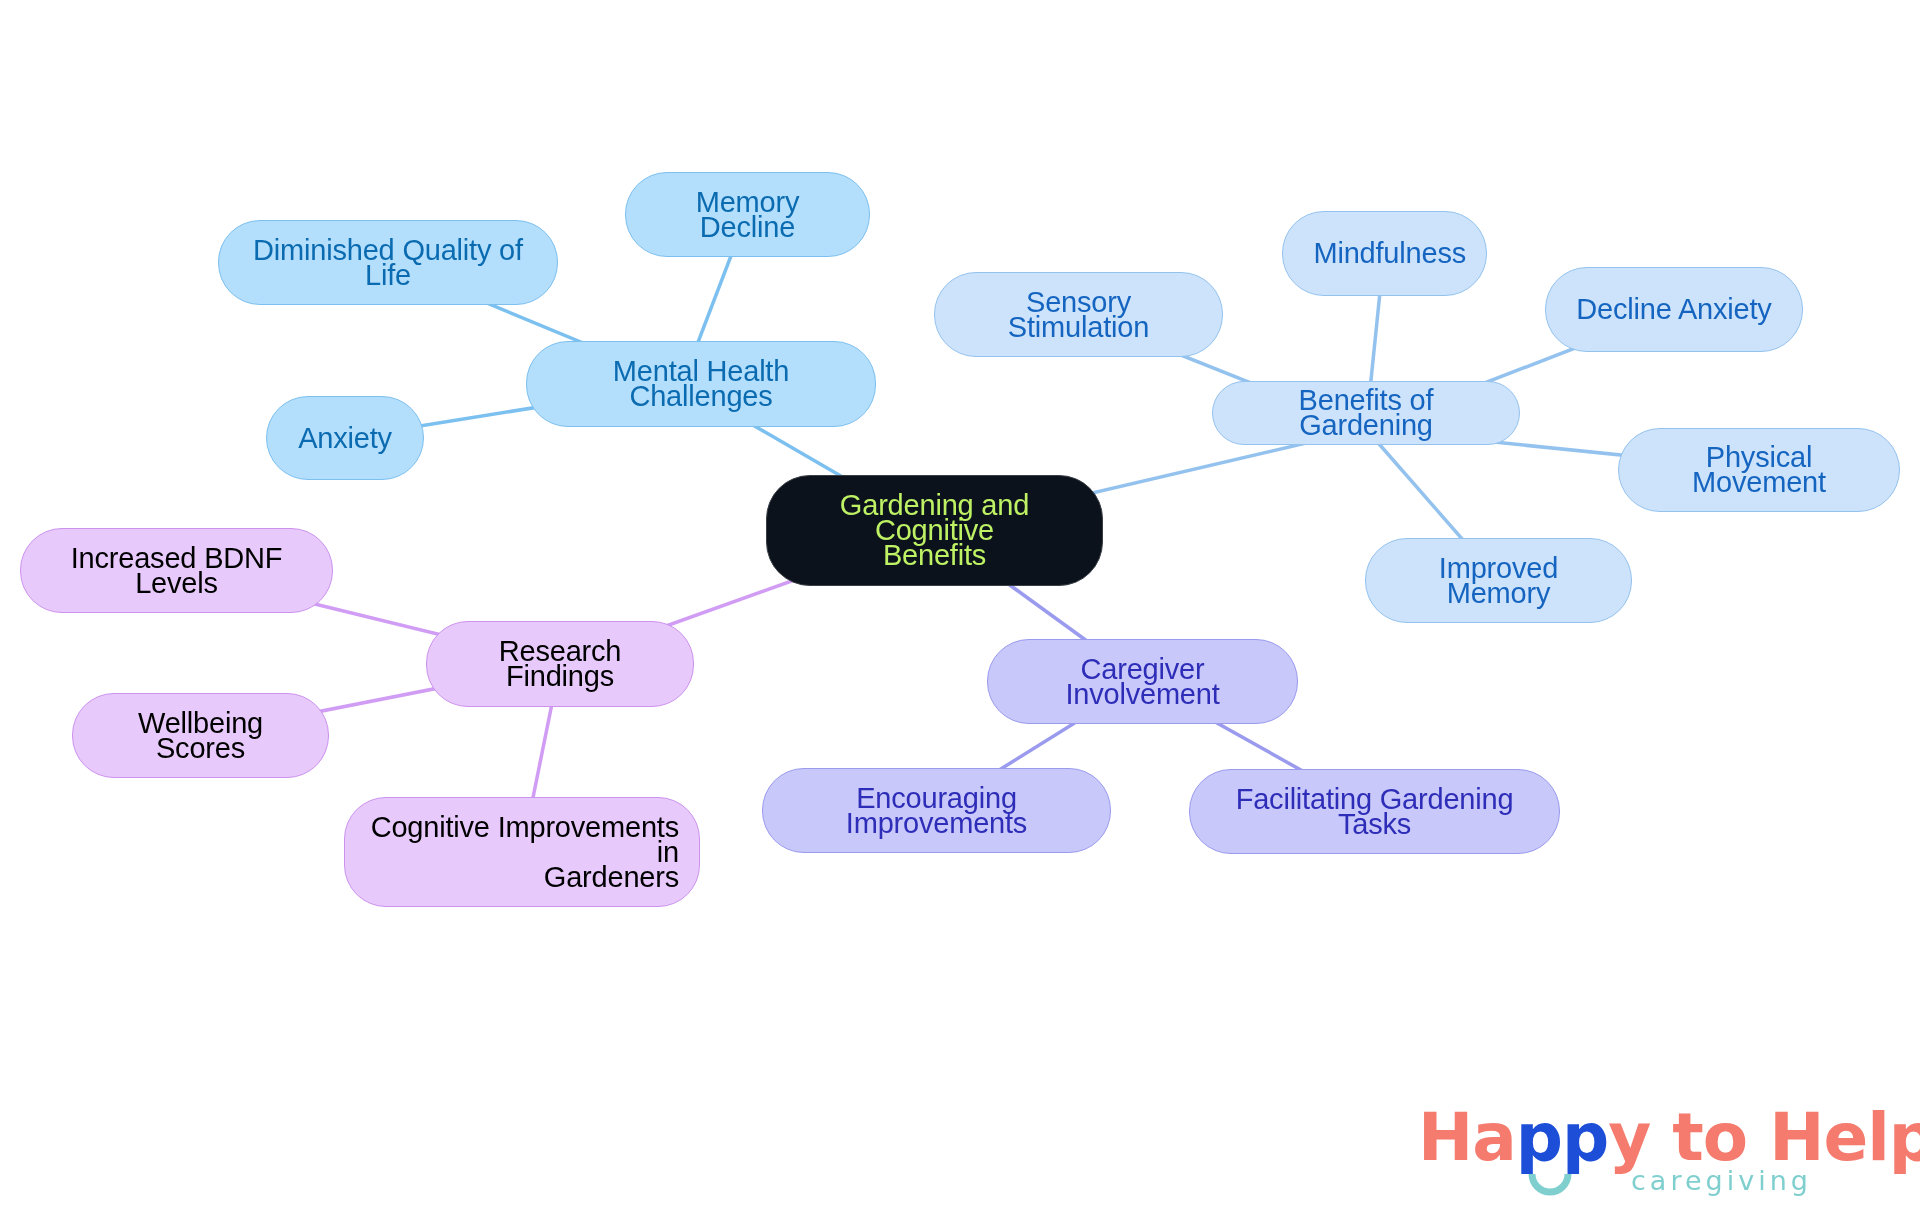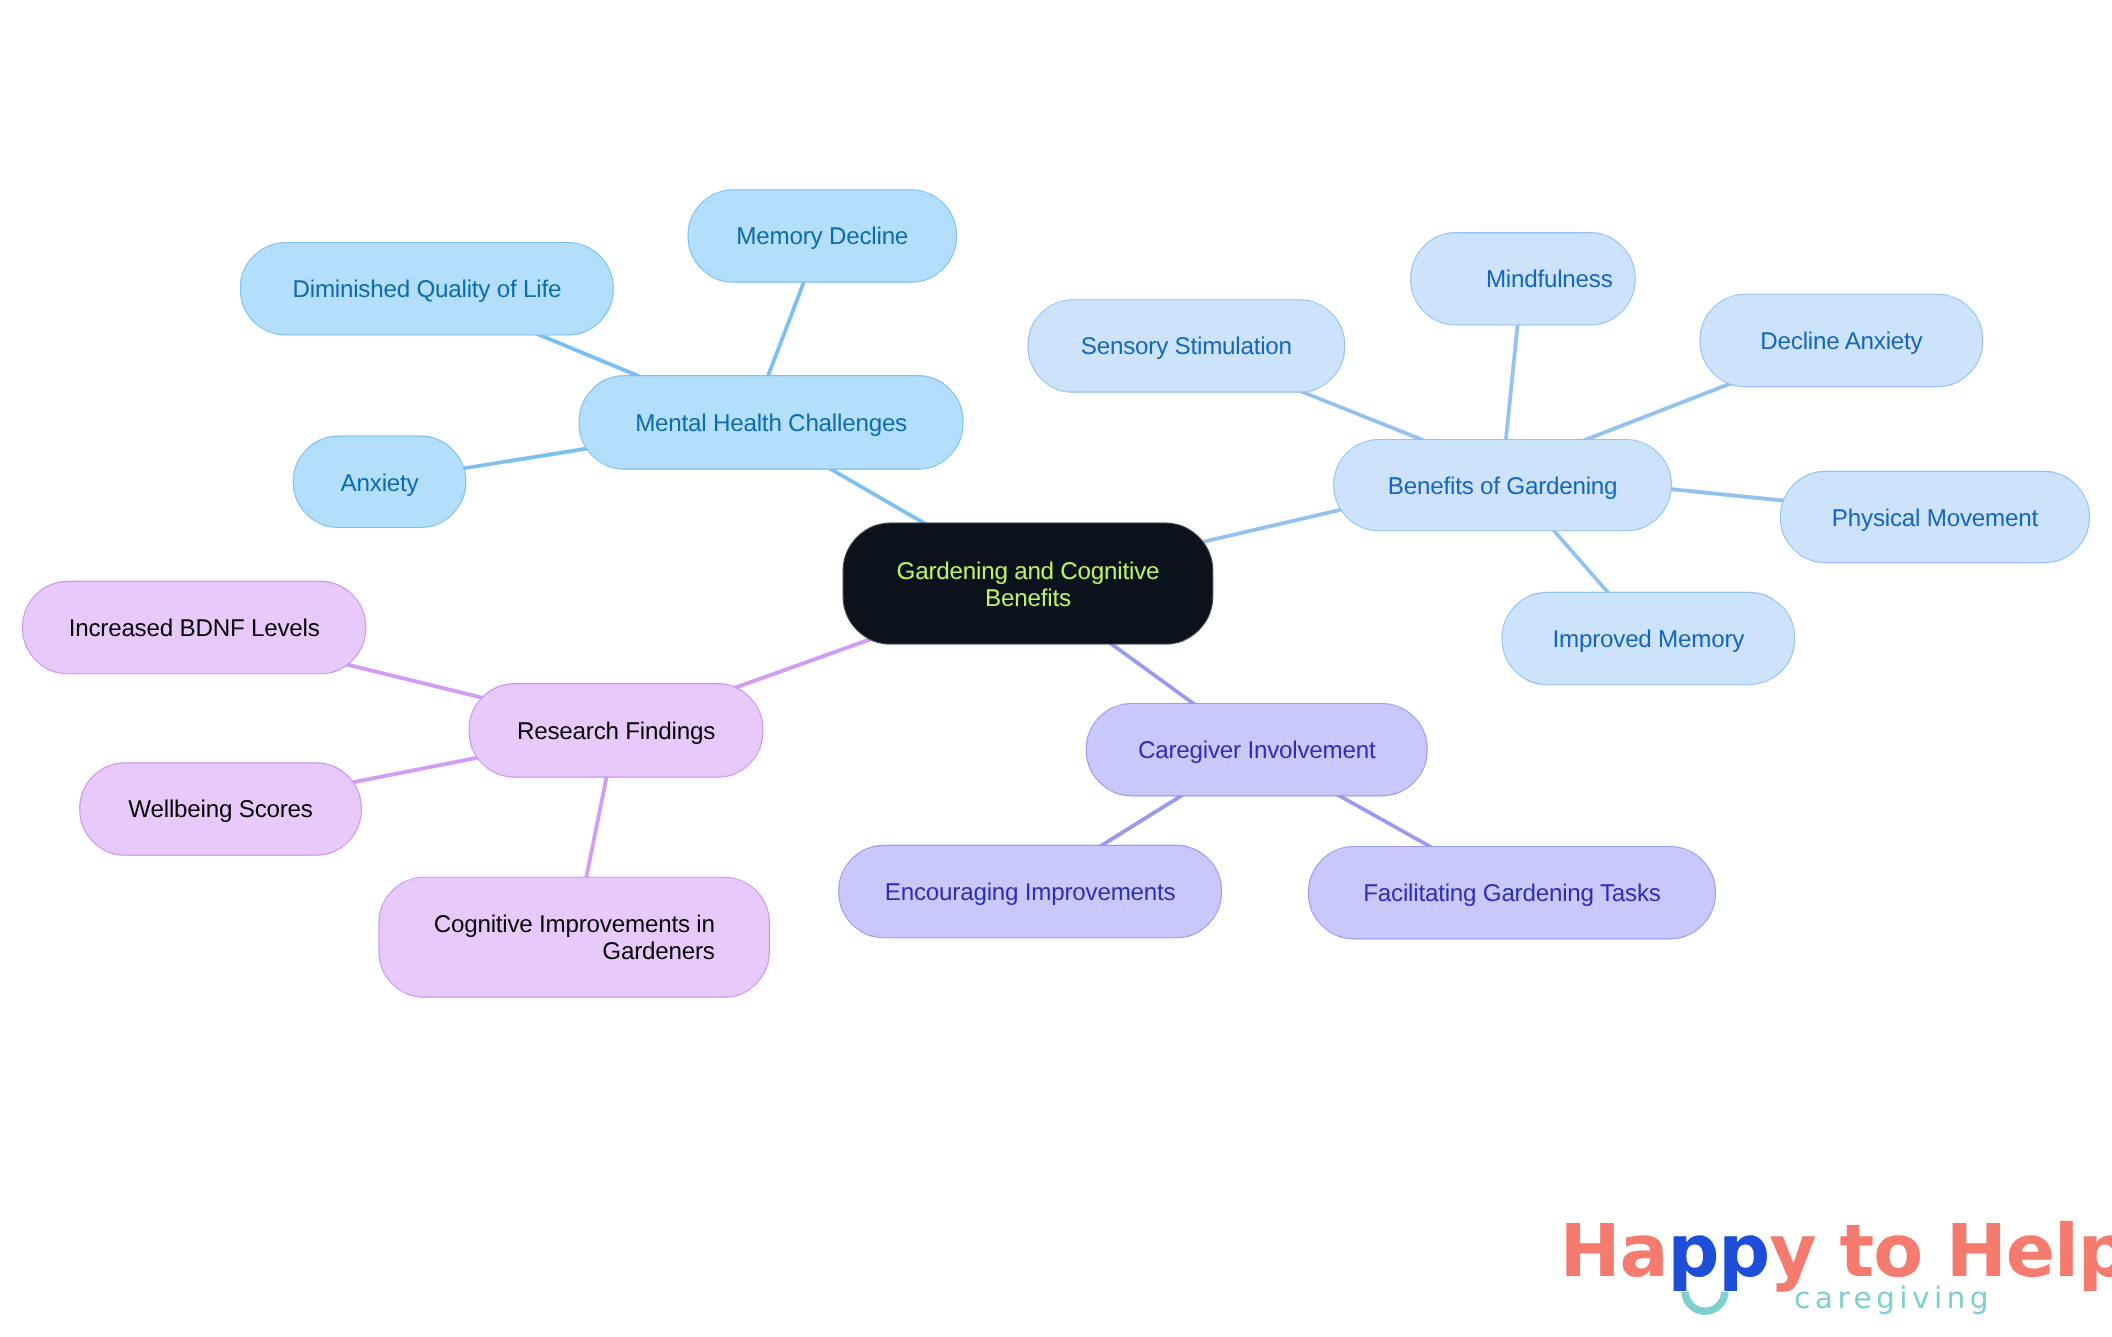--- a/index.html
+++ b/index.html
@@ -1,21 +1,21 @@
 <!DOCTYPE html>
 <html><head>
 <meta charset="utf-8">
 <style>
   html, body { margin: 0; padding: 0; background: #ffffff; }
   body { width: 1920px; height: 1215px; position: relative; overflow: hidden; font-family: "Liberation Sans", sans-serif; }
   #edges { position: absolute; left: 0; top: 0; width: 1920px; height: 1215px; z-index: 0; }
   .node {
     position: absolute; box-sizing: border-box; z-index: 1;
     display: flex; align-items: center; justify-content: center; text-align: center;
-    border-radius: 42px; border: 1.5px solid; font-size: 22px; line-height: 25px;
+    border-radius: 42px; border: 1.5px solid; font-size: 29px; line-height: 25px;
     padding: 0 20px; letter-spacing: -0.2px;
   }
   .node span { display: block; }
   .root { background: #0c121b; border-color: #3a3f46; color: #bef264; border-radius: 44px; }
   .mental { background: #b3defc; border-color: #7cc0f0; color: #0b6bb0; }
   .benefits { background: #cce3fb; border-color: #94c2ee; color: #1565c0; }
   .caregiver { background: #c8c8fb; border-color: #9a9aee; color: #2d2db8; }
   .research { background: #e8c9fc; border-color: #cc92ee; color: #000000; }
 
   .logo { position: absolute; left: 1418px; top: 1098px; width: 480px; height: 110px; z-index: 2; }
@@ -61,21 +61,21 @@
 <div class="node mental" style="left:625px; top:172px; width:245px; height:85px;">
   <span>Memory Decline</span>
 </div>
 <div class="node mental" style="left:218px; top:220px; width:340px; height:85px;">
   <span>Diminished Quality of Life</span>
 </div>
 <div class="node mental" style="left:266px; top:396px; width:158px; height:84px;">
   <span>Anxiety</span>
 </div>
 
-<div class="node benefits" style="left:1212px; top:399px; width:308px; height:84px;">
+<div class="node benefits" style="left:1212px; top:381px; width:308px; height:64px;">
   <span>Benefits of Gardening</span>
 </div>
 <div class="node benefits" style="left:934px; top:272px; width:289px; height:85px;">
   <span>Sensory Stimulation</span>
 </div>
 <div class="node benefits" style="left:1282px; top:211px; width:205px; height:85px;justify-content:flex-end;">
   <span>Mindfulness</span>
 </div>
 <div class="node benefits" style="left:1545px; top:267px; width:258px; height:85px;">
   <span>Decline Anxiety</span>

